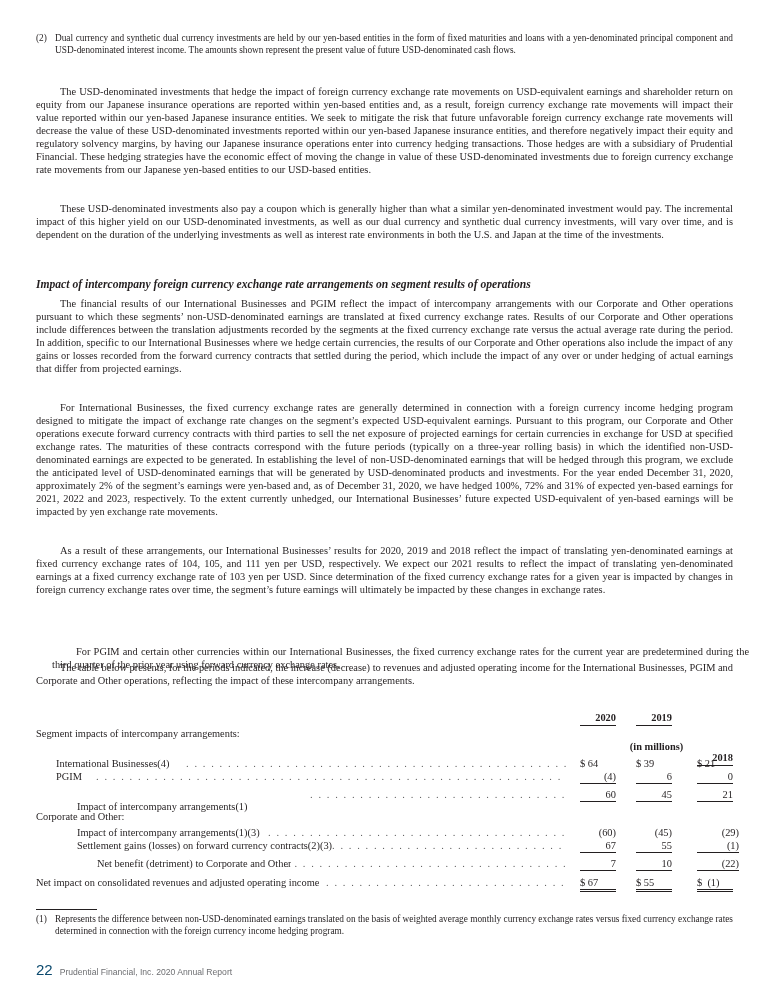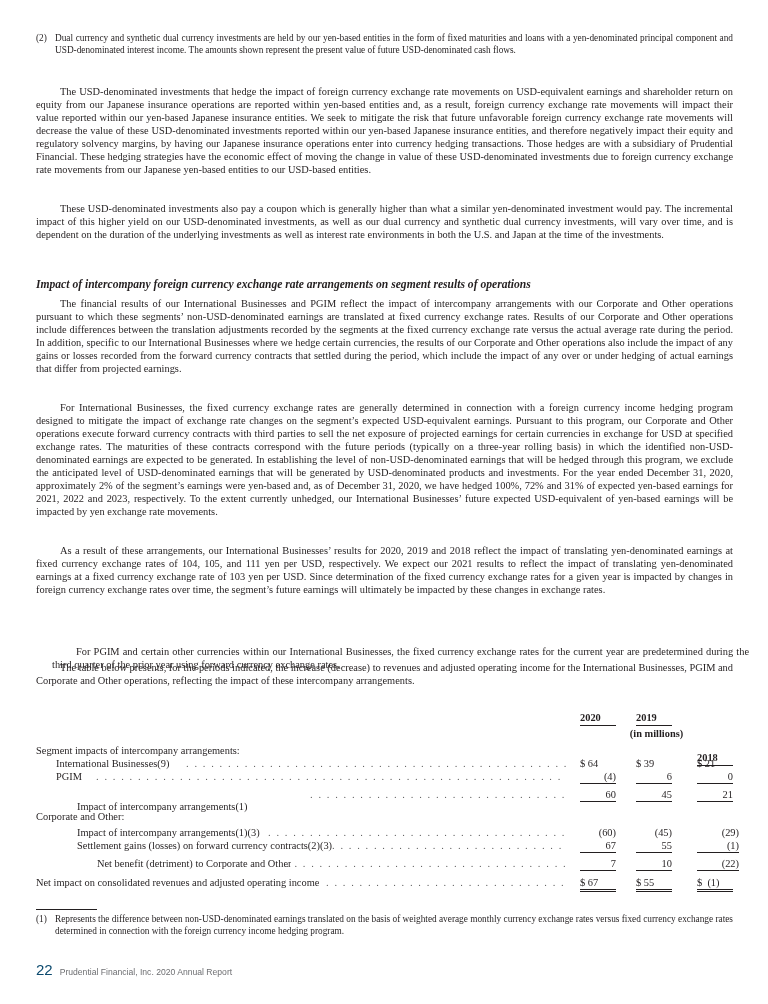--- a/index.html
+++ b/index.html
@@ -16,21 +16,21 @@
     .fn-text { flex: 1; text-align: justify; }
     .para { position: absolute; left: 36px; width: 697px; text-align: justify; text-indent: 24px; }
     .heading { position: absolute; left: 36px; top: 278px; font-style: italic; font-weight: bold; font-size: 11.6px; }
     .tbl { position: absolute; left: 36px; top: 711px; width: 697px; }
     .tbl-row { position: relative; height: 13px; }
     .tbl-label { position: absolute; left: 0; white-space: nowrap; overflow: hidden; }
     .dots { position: absolute; top: 0; height: 13px; overflow: hidden; white-space: nowrap; letter-spacing: 1.6px; color: #555; }
     .col { position: absolute; top: 0; width: 36px; text-align: right; }
     .c1 { left: 544px; } .c2 { left: 600px; } .c3 { left: 661px; }
     .hdr-main { position: absolute; left: 544px; width: 153px; text-align: center; font-weight: bold; border-bottom: 1.5px solid #231f20; height: 14px; }
-    .hdr-year { position: absolute; top: 0; width: 36px; text-align: left; font-weight: bold; border-bottom: 1.5px solid #231f20; height: 14px; }
+    .hdr-year { position: absolute; top: 0; width: 36px; text-align: right; font-weight: bold; border-bottom: 1.5px solid #231f20; height: 14px; }
     .hdr-unit { position: absolute; left: 544px; width: 153px; text-align: center; font-weight: bold; }
     .ul { border-bottom: 1px solid #231f20; }
     .dul { border-bottom: 3px double #231f20; }
     .fn-rule { position: absolute; left: 36px; top: 909px; width: 61px; border-top: 1px solid #231f20; }
     .fn-bottom { position: absolute; left: 36px; top: 913px; width: 697px; font-size: 9.3px; line-height: 12.2px; }
     .footer { position: absolute; left: 36px; top: 963px; display: flex; align-items: baseline; font-family: "Liberation Sans", "DejaVu Sans", sans-serif; color: #6d6e71; }
     .footer .pg { font-size: 15px; color: #0c4a6e; margin-right: 7px; }
     .footer .title { font-size: 8.6px; }
   </style>
 </head>
@@ -53,30 +53,30 @@
 <p class="para" style="top:544px;margin:0;">As a result of these arrangements, our International Businesses’ results for 2020, 2019 and 2018 reflect the impact of translating yen-denominated earnings at fixed currency exchange rates of 104, 105, and 111 yen per USD, respectively. We expect our 2021 results to reflect the impact of translating yen-denominated earnings at a fixed currency exchange rate of 103 yen per USD. Since determination of the fixed currency exchange rates for a given year is impacted by changes in foreign currency exchange rates over time, the segment’s future earnings will ultimately be impacted by these changes in exchange rates.</p>
 <p class="para" style="top:629px;margin:16px;">For PGIM and certain other currencies within our International Businesses, the fixed currency exchange rates for the current year are predetermined during the third quarter of the prior year using forward currency exchange rates.</p>
 <p class="para" style="top:661px;margin:0;">The table below presents, for the periods indicated, the increase (decrease) to revenues and adjusted operating income for the International Businesses, PGIM and Corporate and Other operations, reflecting the impact of these intercompany arrangements.</p>
 
 <div class="tbl">
   <div class="tbl-row" style="height:16px;">
     <div class="hdr-year" style="left:544px;">2020</div>
     <div class="hdr-year" style="left:600px;">2019</div>
     <div class="hdr-year" style="left:661px;margin-top:40px;">2018</div>
   </div>
+  <div class="tbl-row">
+    <span class="tbl-label">Segment impacts of intercompany arrangements:</span>
+  </div>
+
   <div class="tbl-row" style="height:17px;">
     <div class="hdr-unit">(in millions)</div>
   </div>
 
   <div class="tbl-row">
-    <span class="tbl-label">Segment impacts of intercompany arrangements:</span>
-  </div>
-
-  <div class="tbl-row">
-    <span class="tbl-label" style="left:20px;">International Businesses(9)</span>
+    <span class="tbl-label" style="left:20px;">International Businesses(4)</span>
     <span class="dots" style="left:150px;width:380px;">. . . . . . . . . . . . . . . . . . . . . . . . . . . . . . . . . . . . . . . . . . . . . . . . . . . . . . . . . . . . . . . . . . . . . . . .</span>
     <span class="col c1" style="text-align:left;">$ 64</span>
     <span class="col c2" style="text-align:left;">$ 39</span>
     <span class="col c3" style="text-align:left;">$ 21</span>
   </div>
 
   <div class="tbl-row" style="height:15px;">
     <span class="tbl-label" style="left:20px;">PGIM</span>
     <span class="dots" style="left:60px;width:470px;">. . . . . . . . . . . . . . . . . . . . . . . . . . . . . . . . . . . . . . . . . . . . . . . . . . . . . . . . . . . . . . . . . . . . . . . . . . . . . . . . . . . . . . . . . . . . . . . . .</span>
     <span class="col c1 ul">(4)</span>

